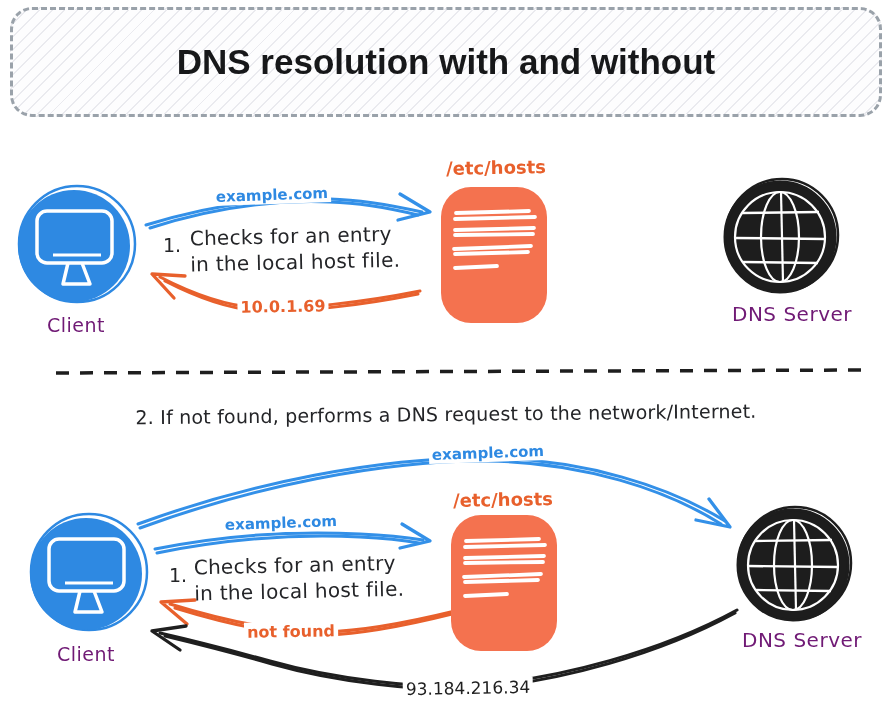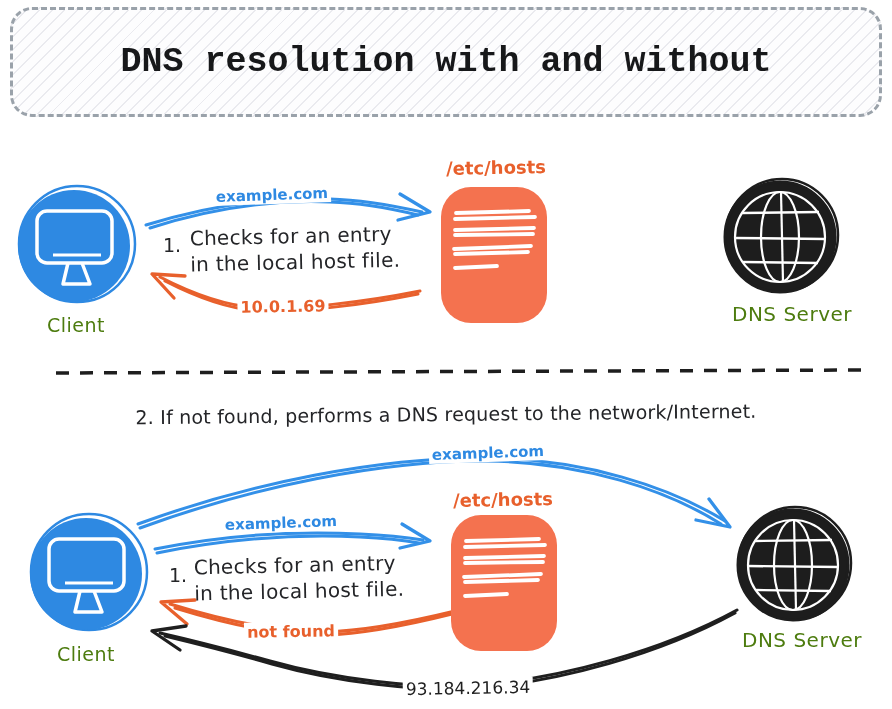--- a/index.html
+++ b/index.html
@@ -10,29 +10,29 @@
   
   .title-box{
     position:absolute;left:10px;top:7px;width:866px;height:104px;
     border:3px dashed #9aa2aa;border-radius:22px;box-sizing:content-box;
     background:
       repeating-linear-gradient(135deg, rgba(150,152,172,0.18) 0px, rgba(150,152,172,0.18) 1.4px, transparent 1.4px, transparent 9px),
       #fdfdfe;
     display:flex;flex-direction:column;justify-content:center;align-items:center;
   }
   .title-line{
-    font-family:Liberation Mono, monospace;
+    font-family:Liberation Sans, sans-serif;
     font-weight:bold;font-size:35px;line-height:44px;color:#17181a;white-space:nowrap;
   }
   
   svg.art{position:absolute;left:0;top:0;}
   
   .lbl{position:absolute;white-space:nowrap;transform:translateX(-50%);}
   .hand{font-family:"DejaVu Sans","Liberation Sans",sans-serif;}
-  .node-lbl{font-size:19px;color:#4d7c0f;letter-spacing:0.5px;}
+  .node-lbl{font-size:19px;color:#701a75;letter-spacing:0.5px;}
   .arrow-lbl{font-size:15px;font-weight:bold;background:#fff;padding:0 3px;}
   .blue-t{color:#2e89e2;}
   .orange-t{color:#e8602c;}
   .ink-t{color:#1f1f1f;}
   .step-num{position:absolute;font-size:19px;color:#242528;}
   .step-text{position:absolute;font-size:20px;line-height:26px;color:#242528;transform:rotate(-1.3deg);letter-spacing:0.3px;}
   .hosts-lbl{font-size:18px;font-weight:bold;color:#e8602c;transform:translateX(-50%) rotate(-1deg);}
   .step2{position:absolute;left:446px;top:403px;transform:translateX(-50%) rotate(-0.6deg);
          font-size:19px;color:#242528;letter-spacing:0.2px;white-space:nowrap;}
 </style>

